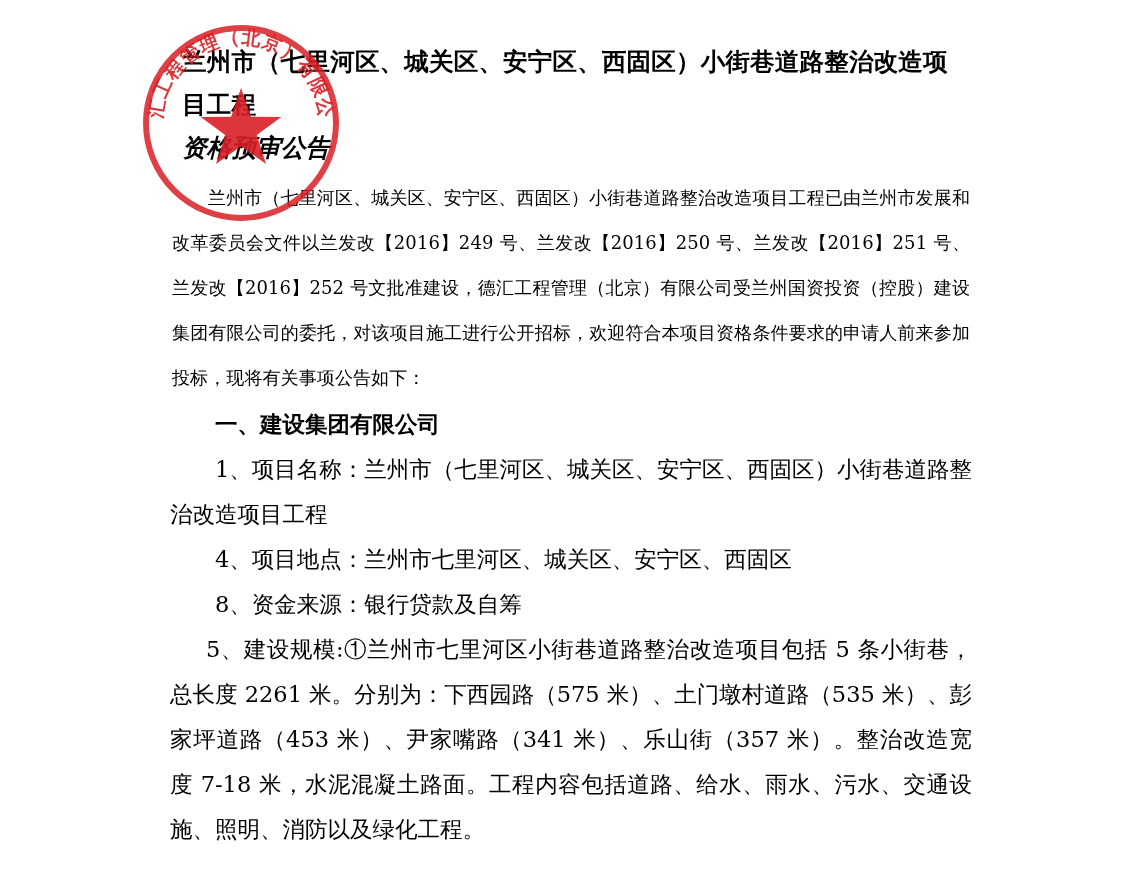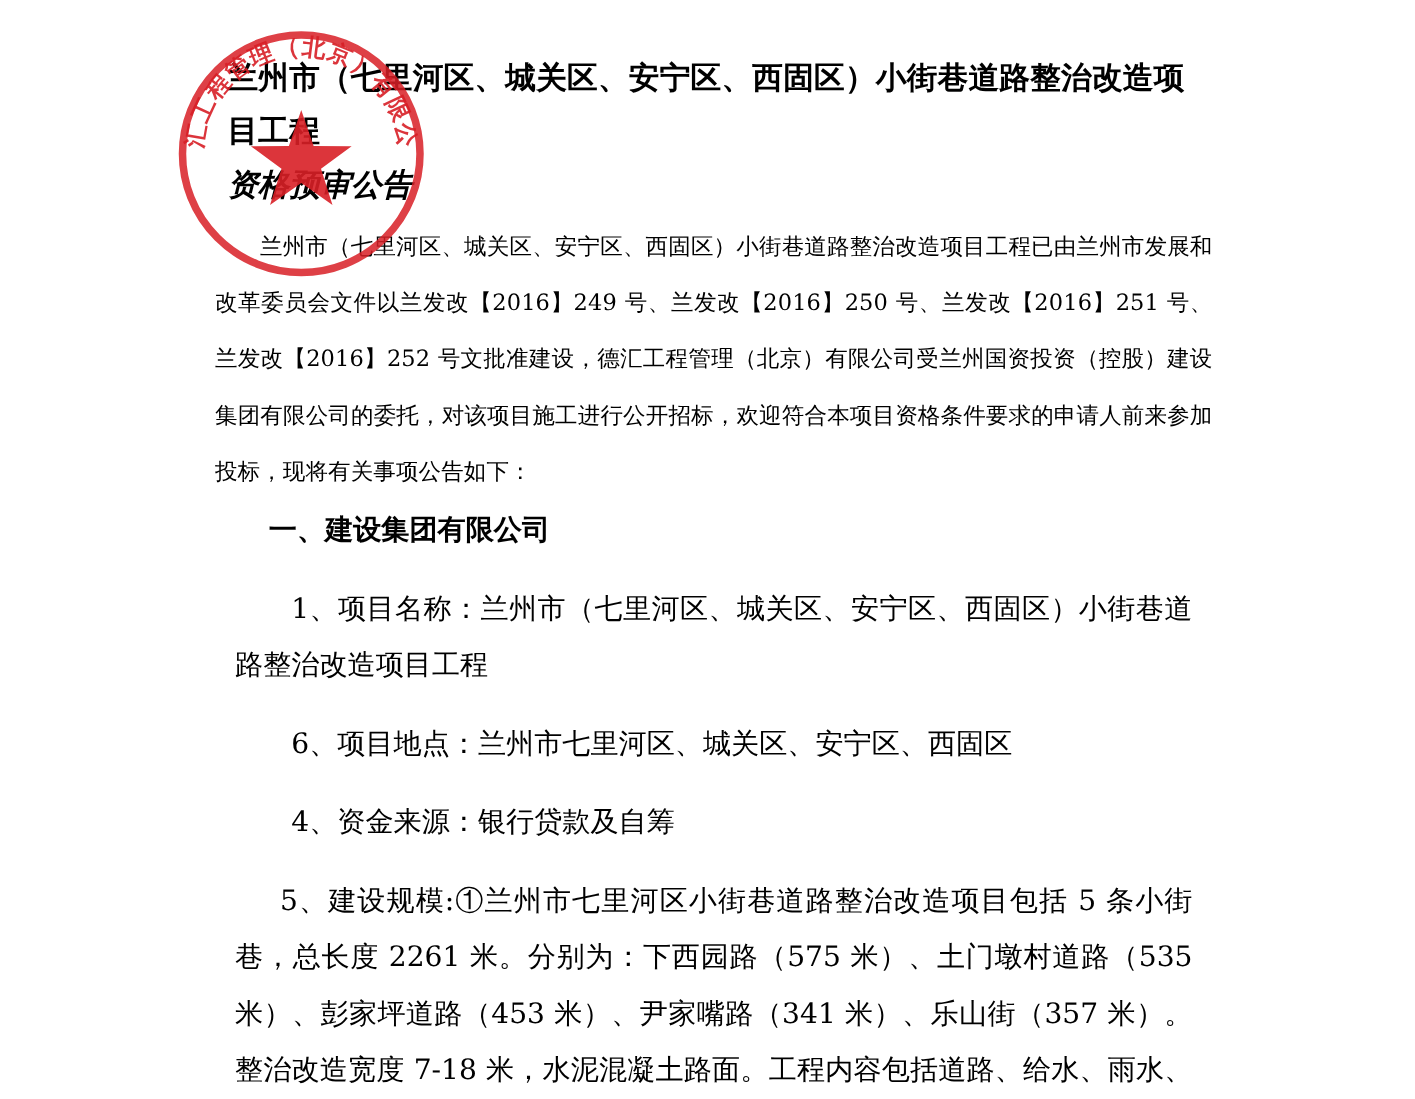--- a/index.html
+++ b/index.html
@@ -46,21 +46,21 @@
   h2.section-head {
     font-size: 22.5px;
     font-weight: bold;
     line-height: 45px;
     margin: 0;
     text-indent: 2em;
   }
   p.item {
     font-size: 22.5px;
     line-height: 45px;
-    margin: 18px;
+    margin: 0;
     text-indent: 2em;
     text-align: justify;
     text-justify: inter-ideograph;
   }
   p.item.tight {
     text-indent: 1.6em;
   }
   
   .seal {
     position: absolute;
@@ -103,17 +103,17 @@
   <h1 class="doc-title">
     <span>兰州市（七里河区、城关区、安宁区、西固区）小街巷道路整治改造项目工程</span>
     <span class="line2">资格预审公告</span>
   </h1>
 
   <p class="body-par">兰州市（七里河区、城关区、安宁区、西固区）小街巷道路整治改造项目工程已由兰州市发展和改革委员会文件以兰发改【2016】249 号、兰发改【2016】250 号、兰发改【2016】251 号、兰发改【2016】252 号文批准建设，德汇工程管理（北京）有限公司受兰州国资投资（控股）建设集团有限公司的委托，对该项目施工进行公开招标，欢迎符合本项目资格条件要求的申请人前来参加投标，现将有关事项公告如下：</p>
 
   <h2 class="section-head">一、建设集团有限公司</h2>
 
   <p class="item">1、项目名称：兰州市（七里河区、城关区、安宁区、西固区）小街巷道路整治改造项目工程</p>
-  <p class="item">6、项目地点：兰州市七里河区、城关区、安宁区、西固区</p>
-  <p class="item">4、资金来源：银行贷款及自筹</p>
+  <p class="item">4、项目地点：兰州市七里河区、城关区、安宁区、西固区</p>
+  <p class="item">8、资金来源：银行贷款及自筹</p>
   <p class="item tight">5、建设规模:①兰州市七里河区小街巷道路整治改造项目包括 5 条小街巷，总长度 2261 米。分别为：下西园路（575 米）、土门墩村道路（535 米）、彭家坪道路（453 米）、尹家嘴路（341 米）、乐山街（357 米）。整治改造宽度 7-18 米，水泥混凝土路面。工程内容包括道路、给水、雨水、污水、交通设施、照明、消防以及绿化工程。</p>
 
 </div>
 
 </body></html>

